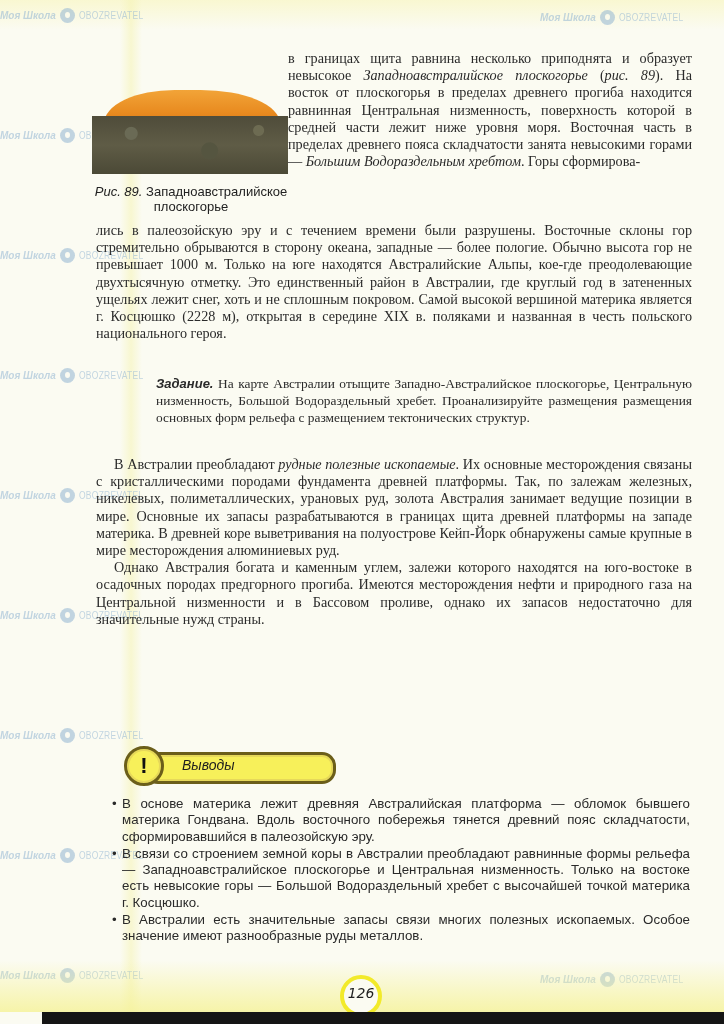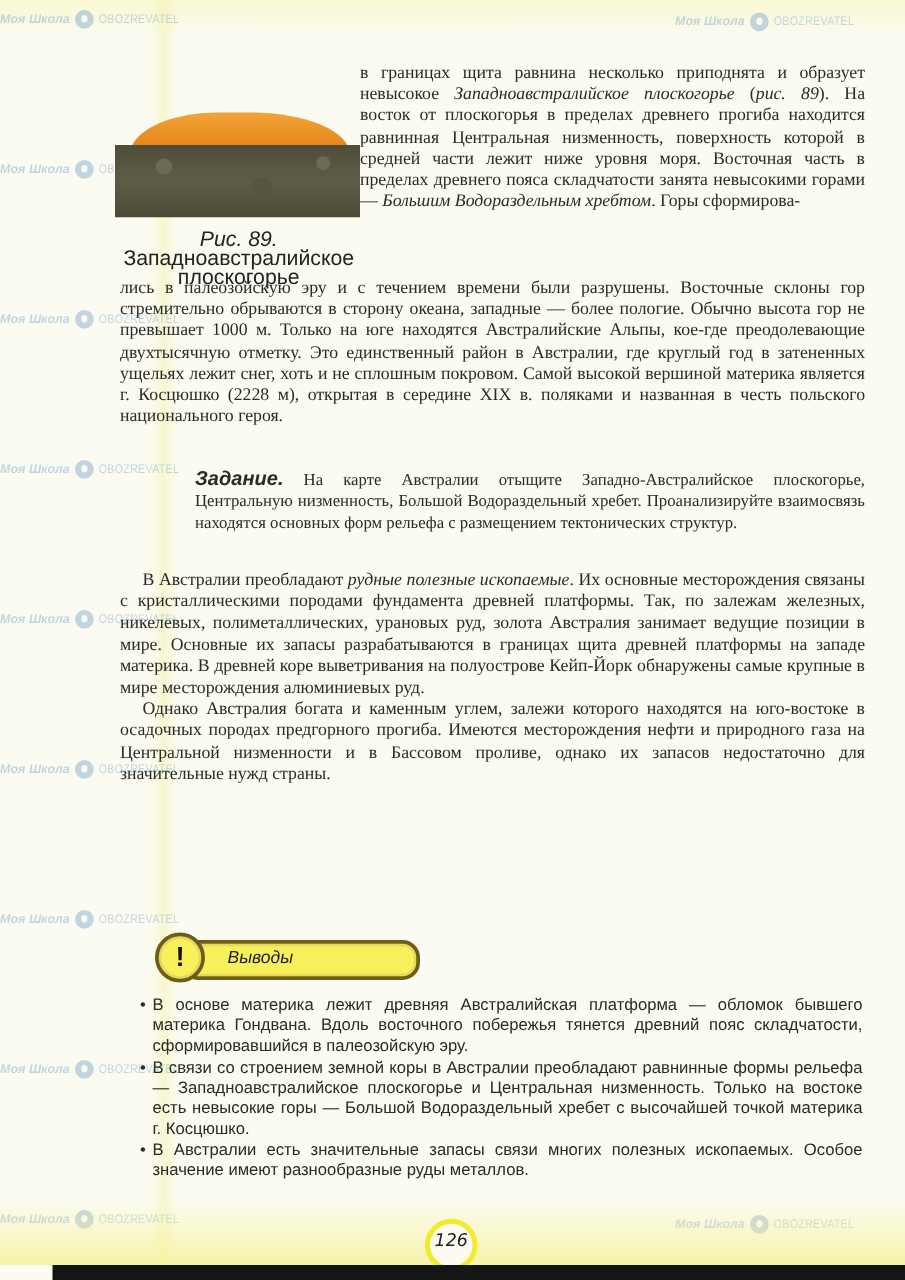--- a/index.html
+++ b/index.html
@@ -42,31 +42,31 @@
   .bush {
     position:absolute; left:0; top:30px; width:196px; height:58px;
     background:
       radial-gradient(circle at 20% 30%, #6a6a55 0 6px, transparent 7px),
       radial-gradient(circle at 60% 60%, #555540 0 8px, transparent 9px),
       radial-gradient(circle at 85% 25%, #6d6b52 0 5px, transparent 6px),
       linear-gradient(180deg, #4f4c3a 0%, #5f5c46 50%, #4b4936 100%);
   }
   .fig-caption {
     position:absolute; left:86px; top:184px; width:210px; text-align:center;
-    font-family:"Liberation Sans", sans-serif; font-size:17px; line-height:15px; color:#222;
+    font-family:"Liberation Sans", sans-serif; font-size:13px; line-height:15px; color:#222;
   }
   .fig-caption .fnum { font-style:italic; }
 
   .text-block { position:absolute; font-size:14.2px; line-height:17.2px; text-align:justify; }
   .text-block p { margin:0; }
   .indent { text-indent:18px; }
   .right-col { left:288px; top:50px; width:404px; }
   .full1 { left:96px; top:222px; width:596px; }
   .task { left:156px; top:376px; width:536px; font-size:13.4px; line-height:16.8px; }
-  .task .task-label { font-family:"Liberation Sans", sans-serif; font-style:italic; font-weight:bold; font-size:16px; }
+  .task .task-label { font-family:"Liberation Sans", sans-serif; font-style:italic; font-weight:bold; font-size:13px; }
   .minerals { left:96px; top:456px; width:596px; }
   .em { font-style:italic;margin-top:16px; }
   .strong { font-weight:bold; }
 
   .conclusions-badge {
     position:absolute; left:124px; top:746px; width:210px; height:38px;
   }
   .badge-bar {
     position:absolute; left:20px; top:6px; width:186px; height:26px;
     background:#f7f05a; border:3px solid #6b5e1a; border-radius:14px;
@@ -167,21 +167,21 @@
 
 <div class="text-block right-col">
   <p><span>в границах щита равнина несколько приподнята и образует невысокое </span><span class="em">Западноавстралийское плоскогорье</span><span> (</span><span class="em">рис. 89</span><span>). На восток от плоскогорья в пределах древнего прогиба находится равнинная Центральная низменность, поверхность которой в средней части лежит ниже уровня моря. Восточная часть в пределах древнего пояса складчатости занята невысокими горами — </span><span class="em">Большим Водораздельным хребтом</span><span>. Горы сформирова-</span></p>
 </div>
 
 <div class="text-block full1">
   <p>лись в палеозойскую эру и с течением времени были разрушены. Восточные склоны гор стремительно обрываются в сторону океана, западные — более пологие. Обычно высота гор не превышает 1000 м. Только на юге находятся Австралийские Альпы, кое-где преодолевающие двухтысячную отметку. Это единственный район в Австралии, где круглый год в затененных ущельях лежит снег, хоть и не сплошным покровом. Самой высокой вершиной материка является г. Косцюшко (2228 м), открытая в середине XIX в. поляками и названная в честь польского национального героя.</p>
 </div>
 
 <div class="text-block task">
-  <p><span class="task-label">Задание.</span><span> На карте Австралии отыщите Западно-Австралийское плоскогорье, Центральную низменность, Большой Водораздельный хребет. Проанализируйте взаимосвязь находятся основных форм рельефа с размещением тектонических структур.</span></p>
+  <p><span class="task-label">Задание.</span><span> На карте Австралии отыщите Западно-Австралийское плоскогорье, Центральную низменность, Большой Водораздельный хребет. Проанализируйте размещения размещения основных форм рельефа с размещением тектонических структур.</span></p>
 </div>
 
 <div class="text-block minerals">
   <p class="indent"><span>В Австралии преобладают </span><span class="em">рудные полезные ископаемые</span><span>. Их основные месторождения связаны с кристаллическими породами фундамента древней платформы. Так, по залежам железных, никелевых, полиметаллических, урановых руд, золота Австралия занимает ведущие позиции в мире. Основные их запасы разрабатываются в границах щита древней платформы на западе материка. В древней коре выветривания на полуострове Кейп-Йорк обнаружены самые крупные в мире месторождения алюминиевых руд.</span></p>
   <p class="indent">Однако Австралия богата и каменным углем, залежи которого находятся на юго-востоке в осадочных породах предгорного прогиба. Имеются месторождения нефти и природного газа на Центральной низменности и в Бассовом проливе, однако их запасов недостаточно для значительные нужд страны.</p>
 </div>
 
 <div class="conclusions-badge">
   <div class="badge-bar"></div>
   <div class="badge-circle">!</div>

